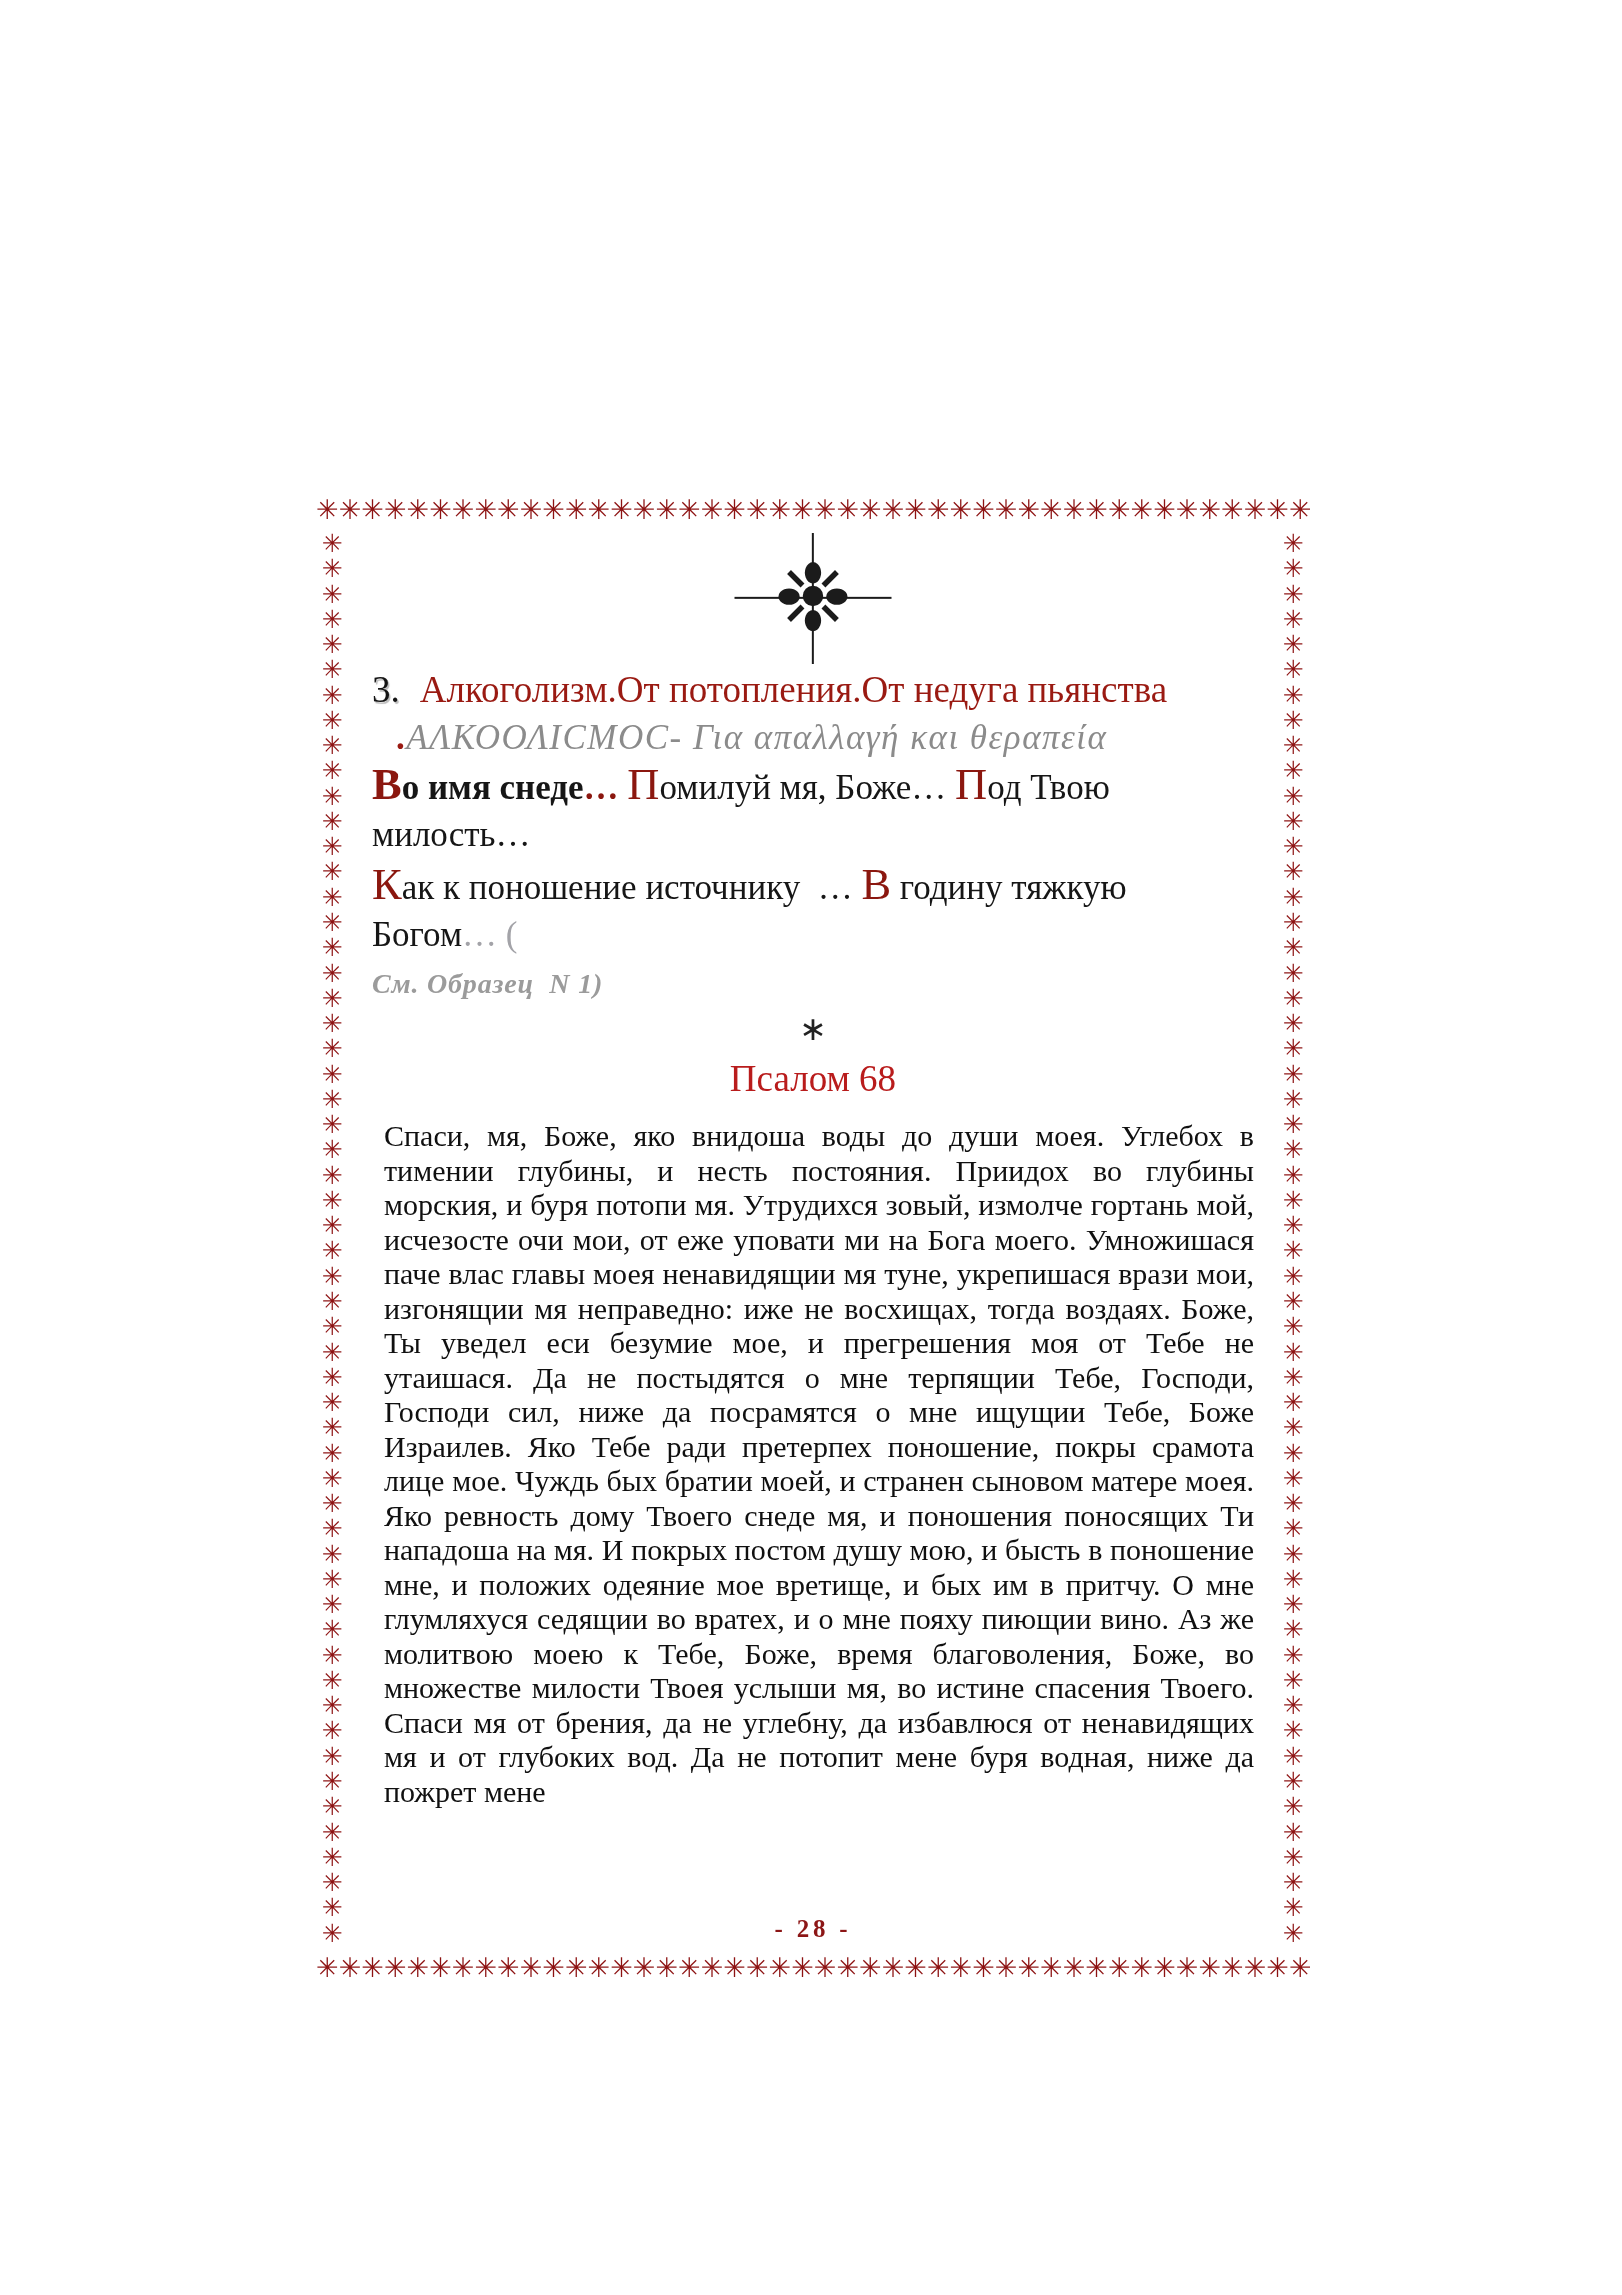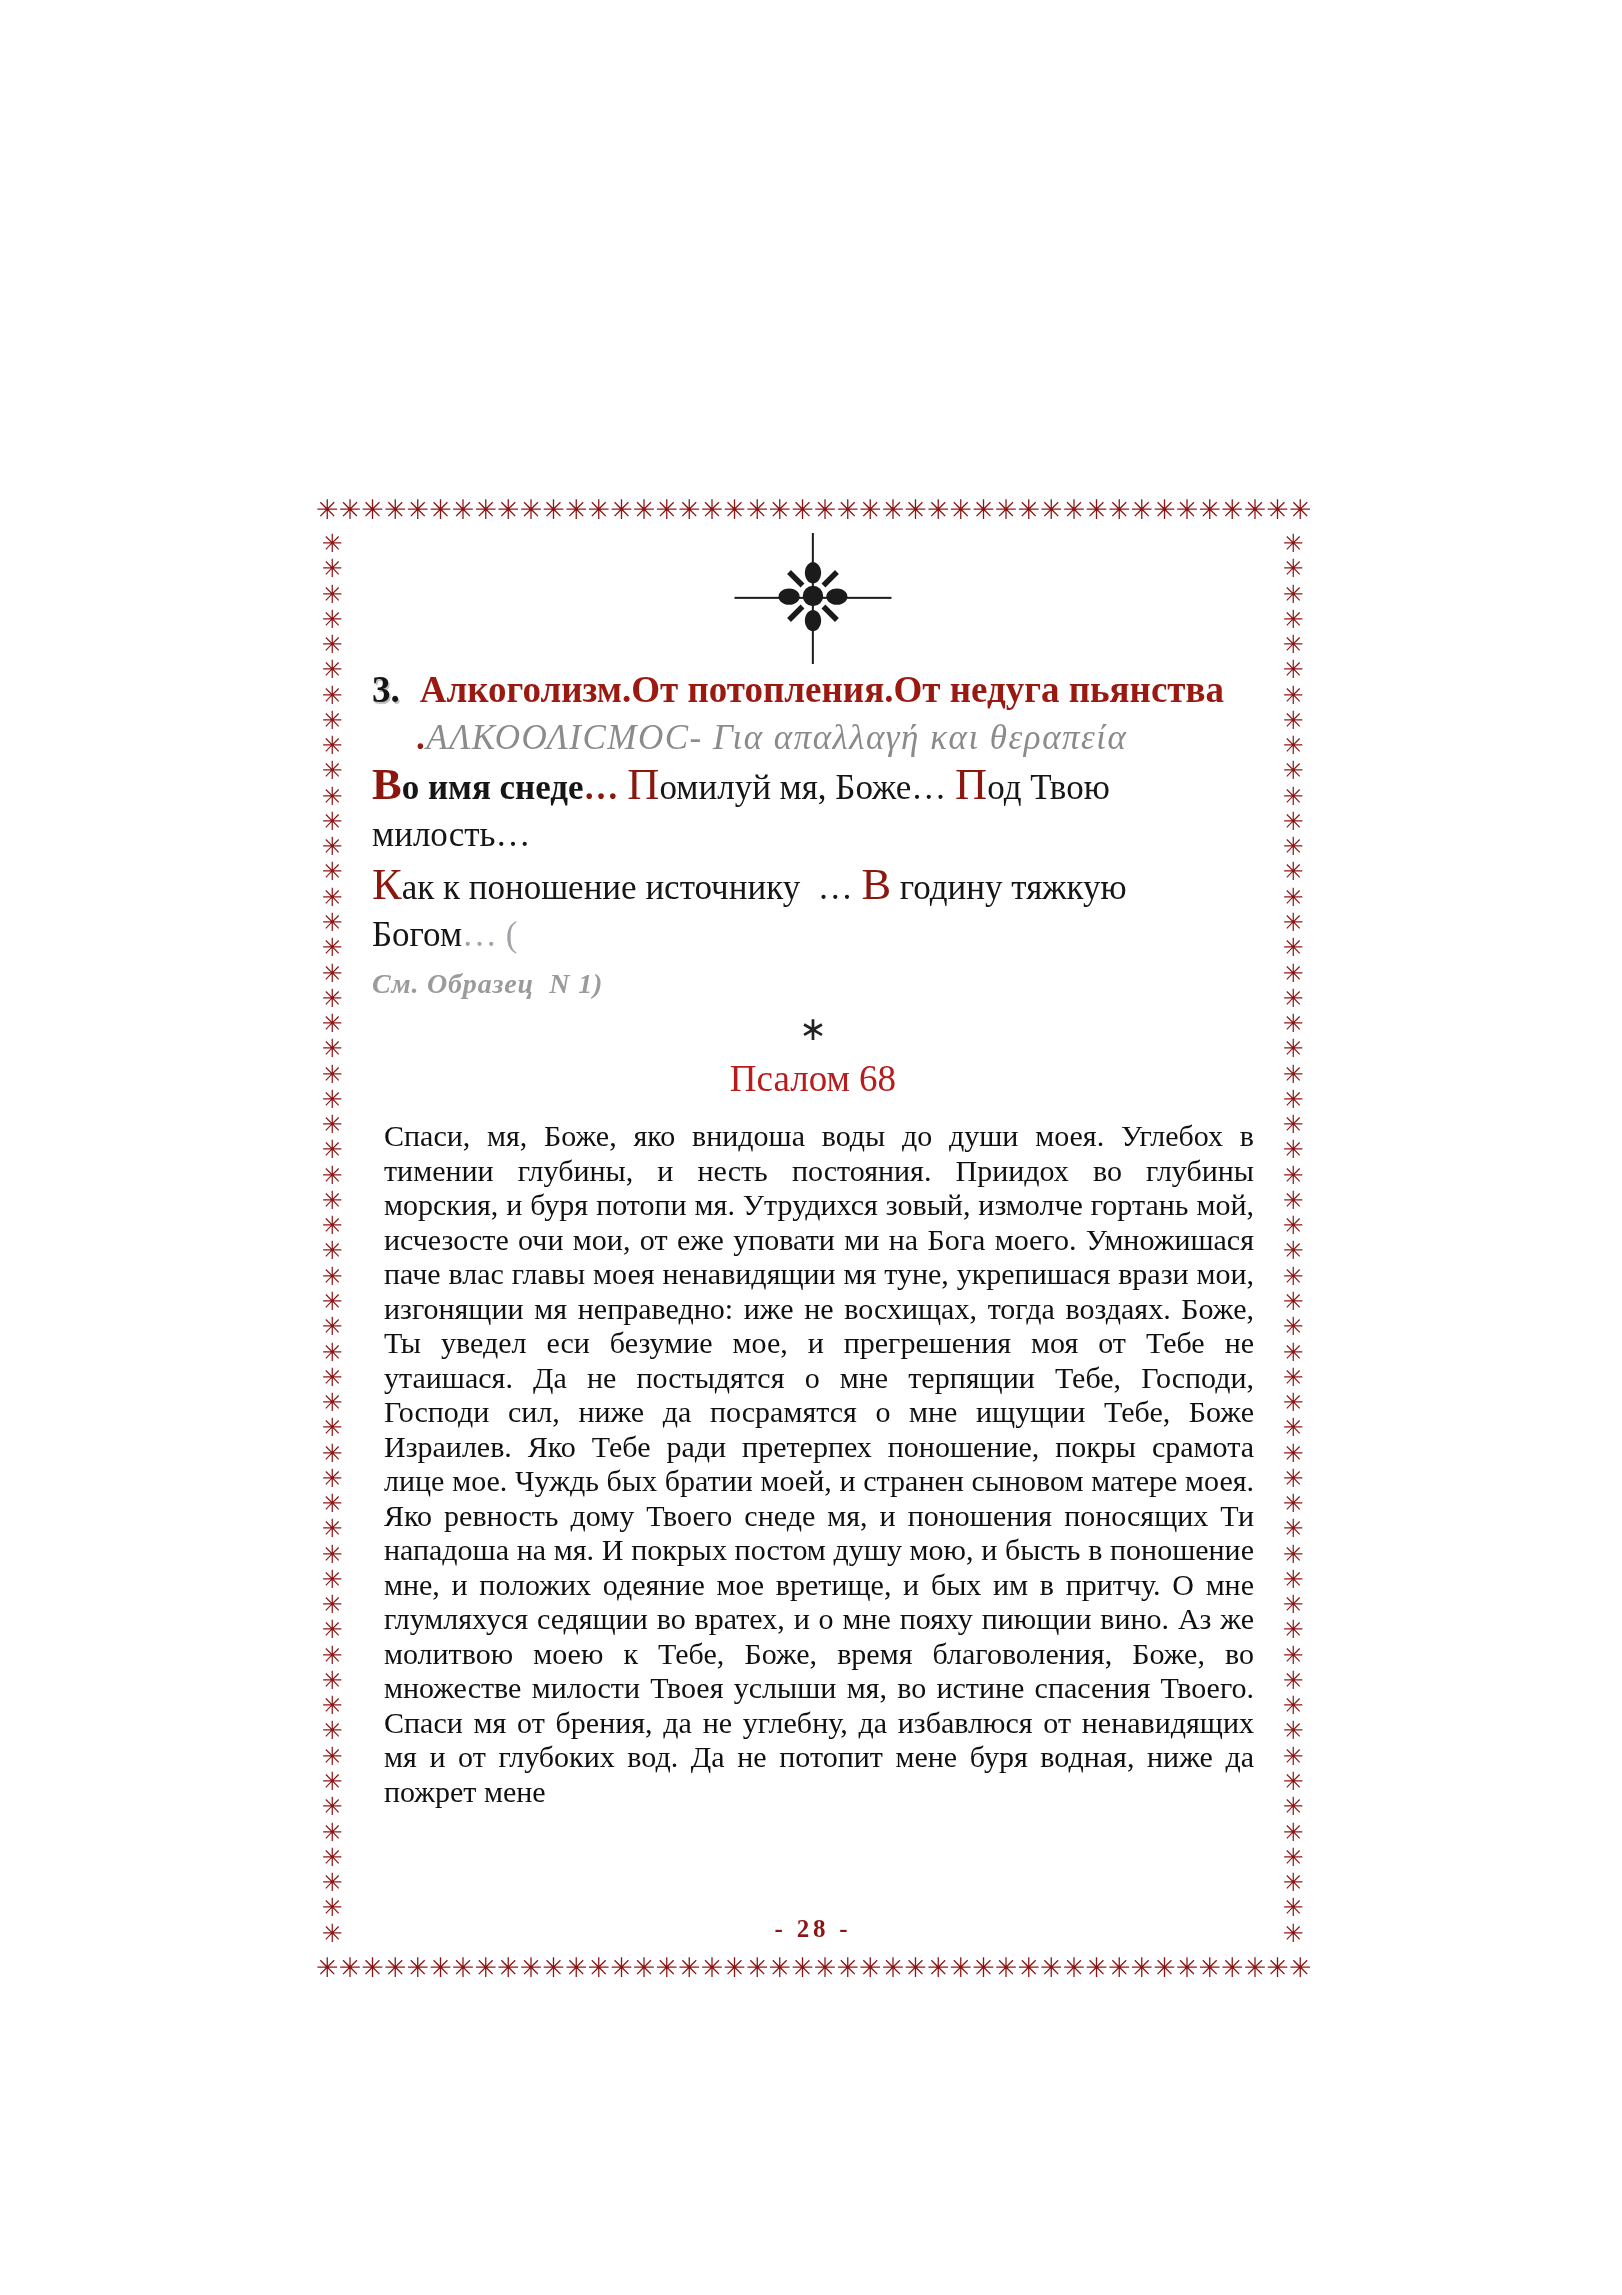--- a/index.html
+++ b/index.html
@@ -35,24 +35,24 @@
     padding:0 23px;
     display:flex;flex-direction:column;
     overflow:hidden;
   }
   
   .ornament{position:relative;height:131px;margin-top:4.6px;flex:none;}
   .orn-v{position:absolute;left:50%;top:0;bottom:0;width:2.3px;background:#1b1b1b;transform:translateX(-50%);}
   .orn-h{position:absolute;top:50%;left:50%;width:157px;height:2.3px;background:#1b1b1b;transform:translate(-50%,-50%);}
   .orn-g{position:absolute;left:50%;top:50%;transform:translate(-50%,-50%);
          font-family:"DejaVu Sans",sans-serif;font-size:93px;line-height:1;color:#1b1b1b;}
-  .title-line{margin-top:3px;font-weight:bold;font-size:37px;line-height:1.25;flex:none;}
+  .title-line{margin-top:3px;font-weight:normal;font-size:37px;line-height:1.25;flex:none;}
   .idx{color:#141414;text-shadow:1.5px 1.5px 0.8px #bdbdbd;margin-right:20px;}
   .ttl{color:#9a1a12;}
-  .greek{margin-top:4.6px;margin-left:44px;font-style:italic;font-size:35px;line-height:1.2;
+  .greek{margin-top:4.6px;margin-left:24px;font-style:italic;font-size:35px;line-height:1.2;
          color:#8b8b8b;letter-spacing:1.5px;flex:none;}
   .gdot{color:#9a1a12;font-style:normal;font-weight:bold;}
   .prayer{margin:6px 0 0 0;font-size:35px;line-height:1.34;color:#161616;flex:none;}
   .prayer span{white-space:pre-wrap;}
   .cap{color:#8b170f;font-size:1.27em;line-height:0;}
   .reddots{color:#8b170f;font-weight:bold;}
   .grayseg{color:#a3a3a8;}
   .note{margin:9px 0 0 0;font-size:28px;font-style:italic;font-weight:bold;
         color:#9b9b9b;letter-spacing:0.8px;white-space:pre-wrap;flex:none;}
   .sep{margin-top:12px;text-align:center;font-size:33px;color:#222;

